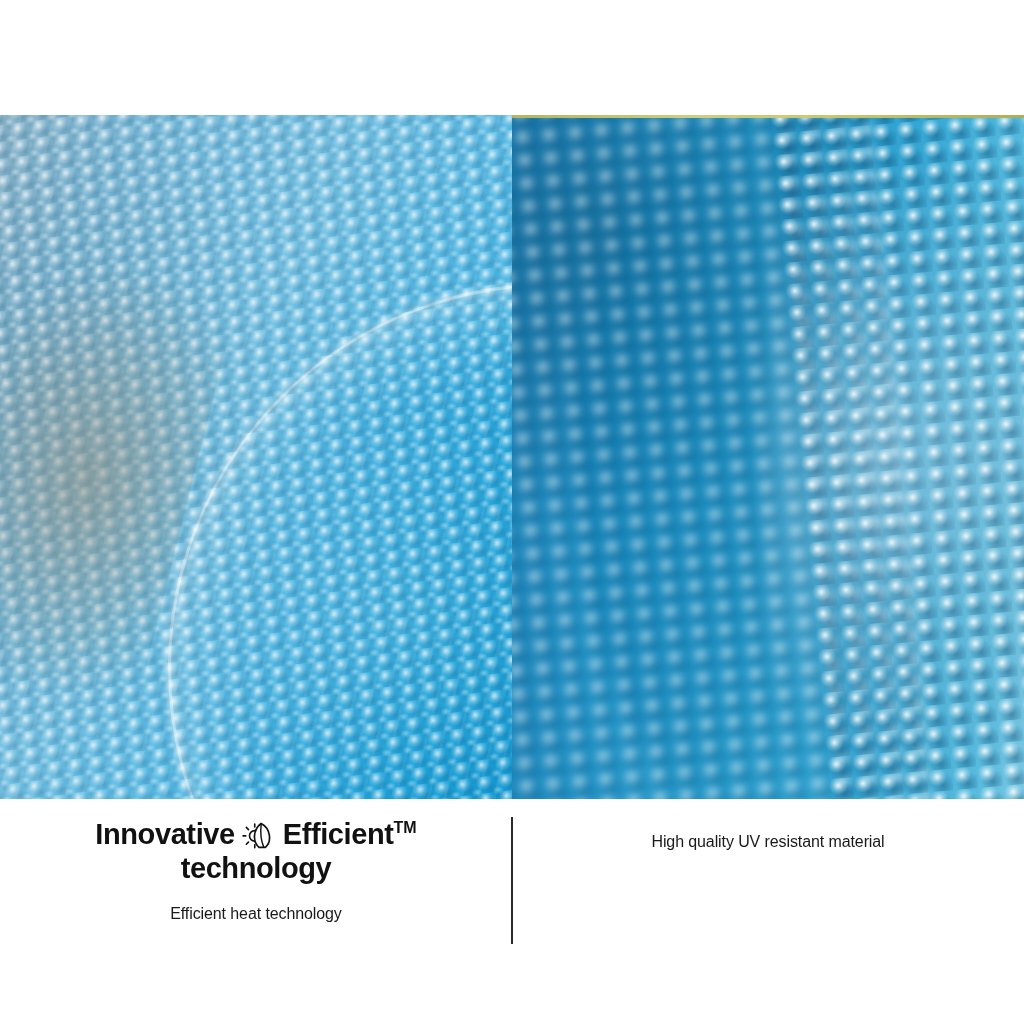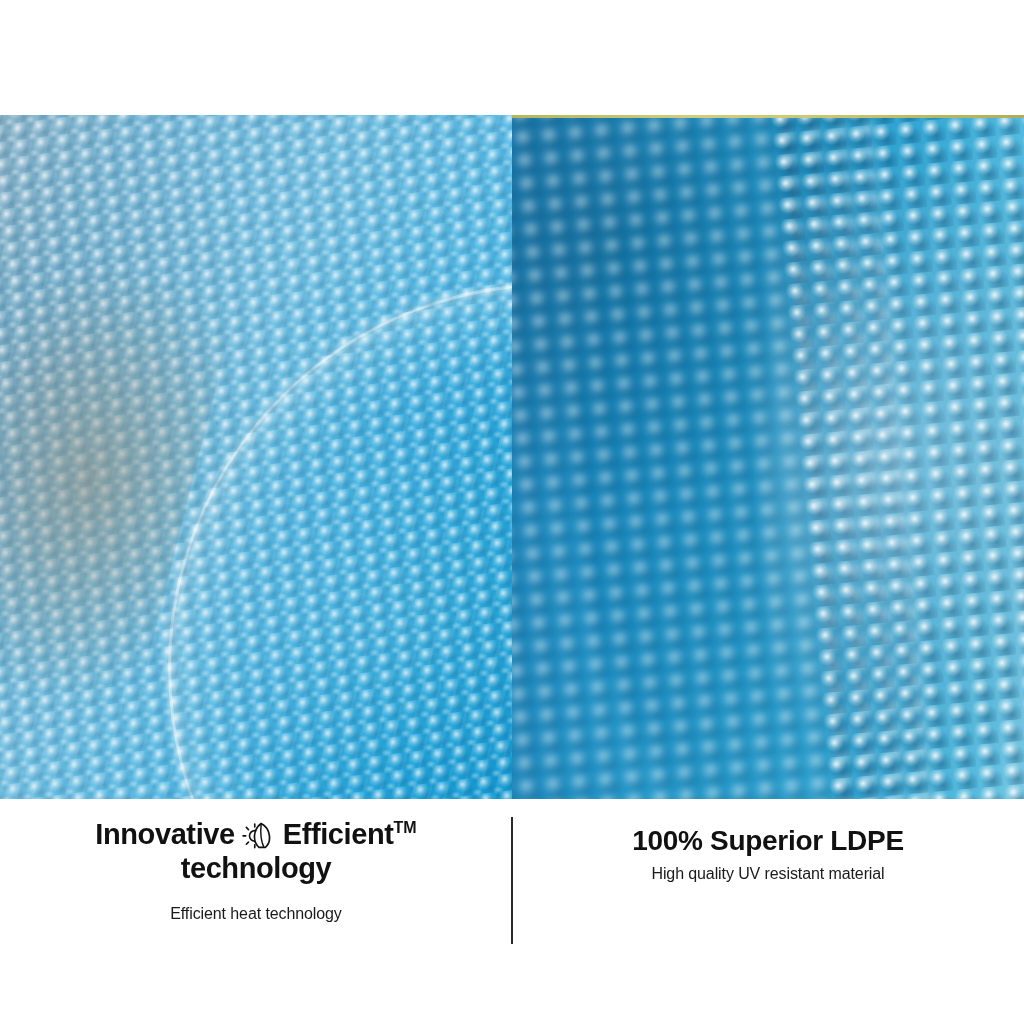--- a/index.html
+++ b/index.html
@@ -296,19 +296,18 @@
           <span><span>Efficient</span><span class="tm">TM</span></span>
         </div>
         <div>technology</div>
       </div>
       <p class="sub sub-left">Efficient heat technology</p>
     </div>
 
     <div class="divider"></div>
 
     <div class="caption-col caption-right">
-      <p class="headline-right">100% Superior LDPE</p>
       <p class="sub sub-right">High quality UV resistant material</p>
     </div>
 
   </div>
 
 </div>
 
 </body></html>

